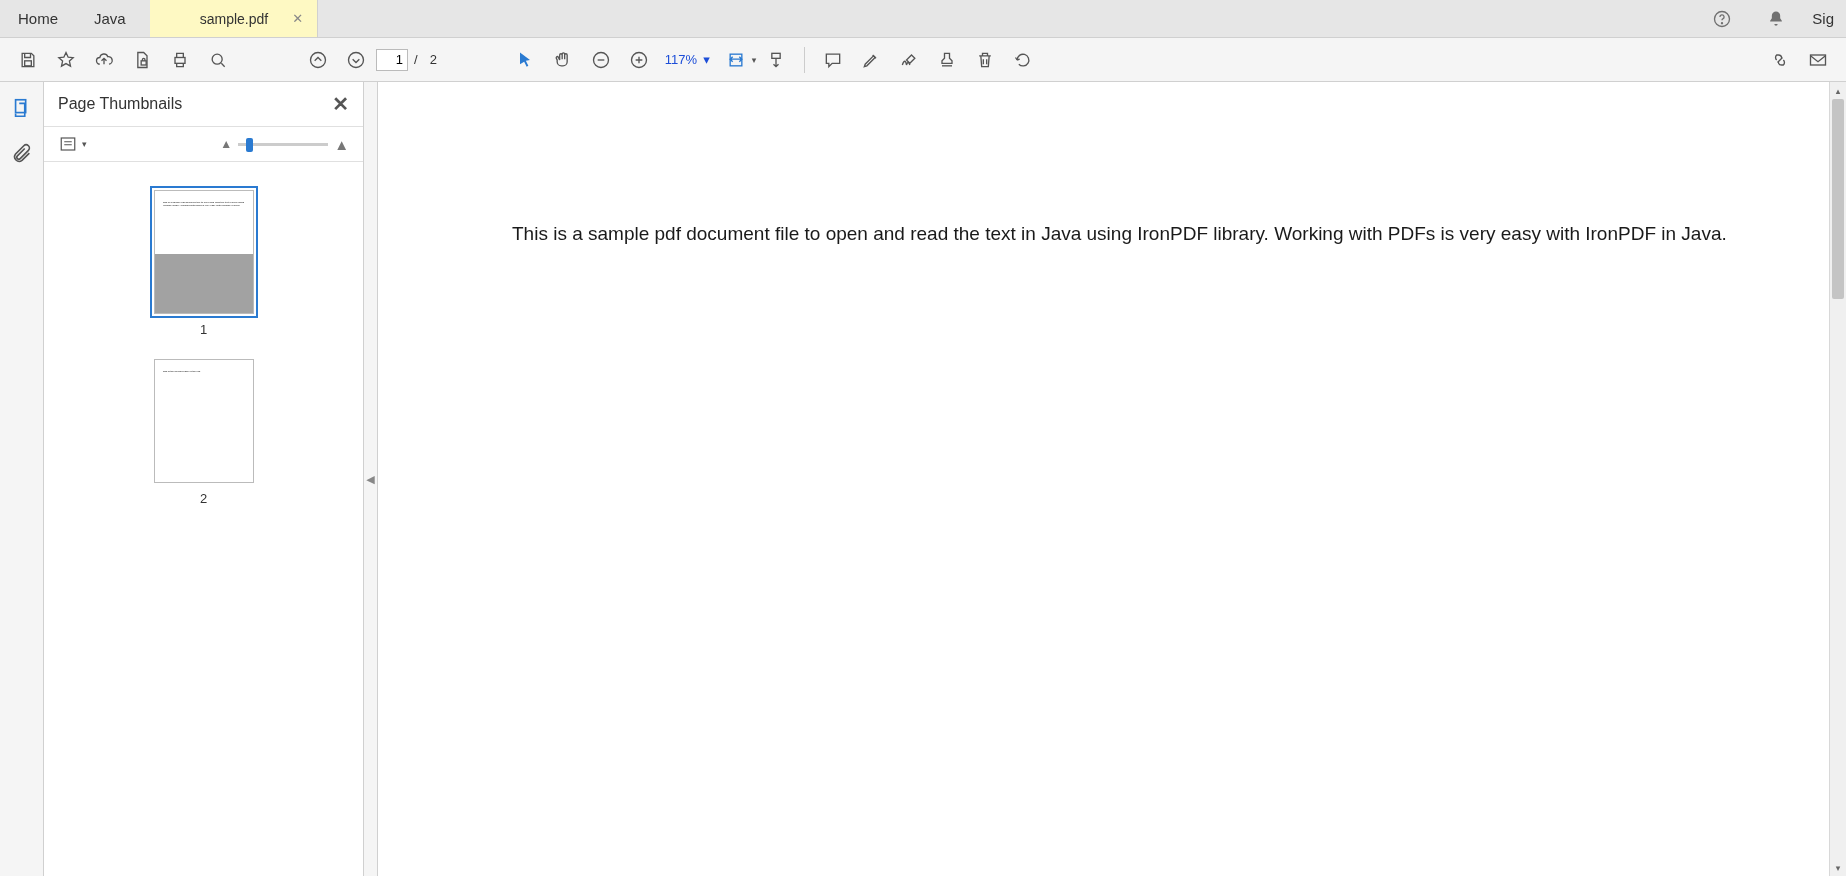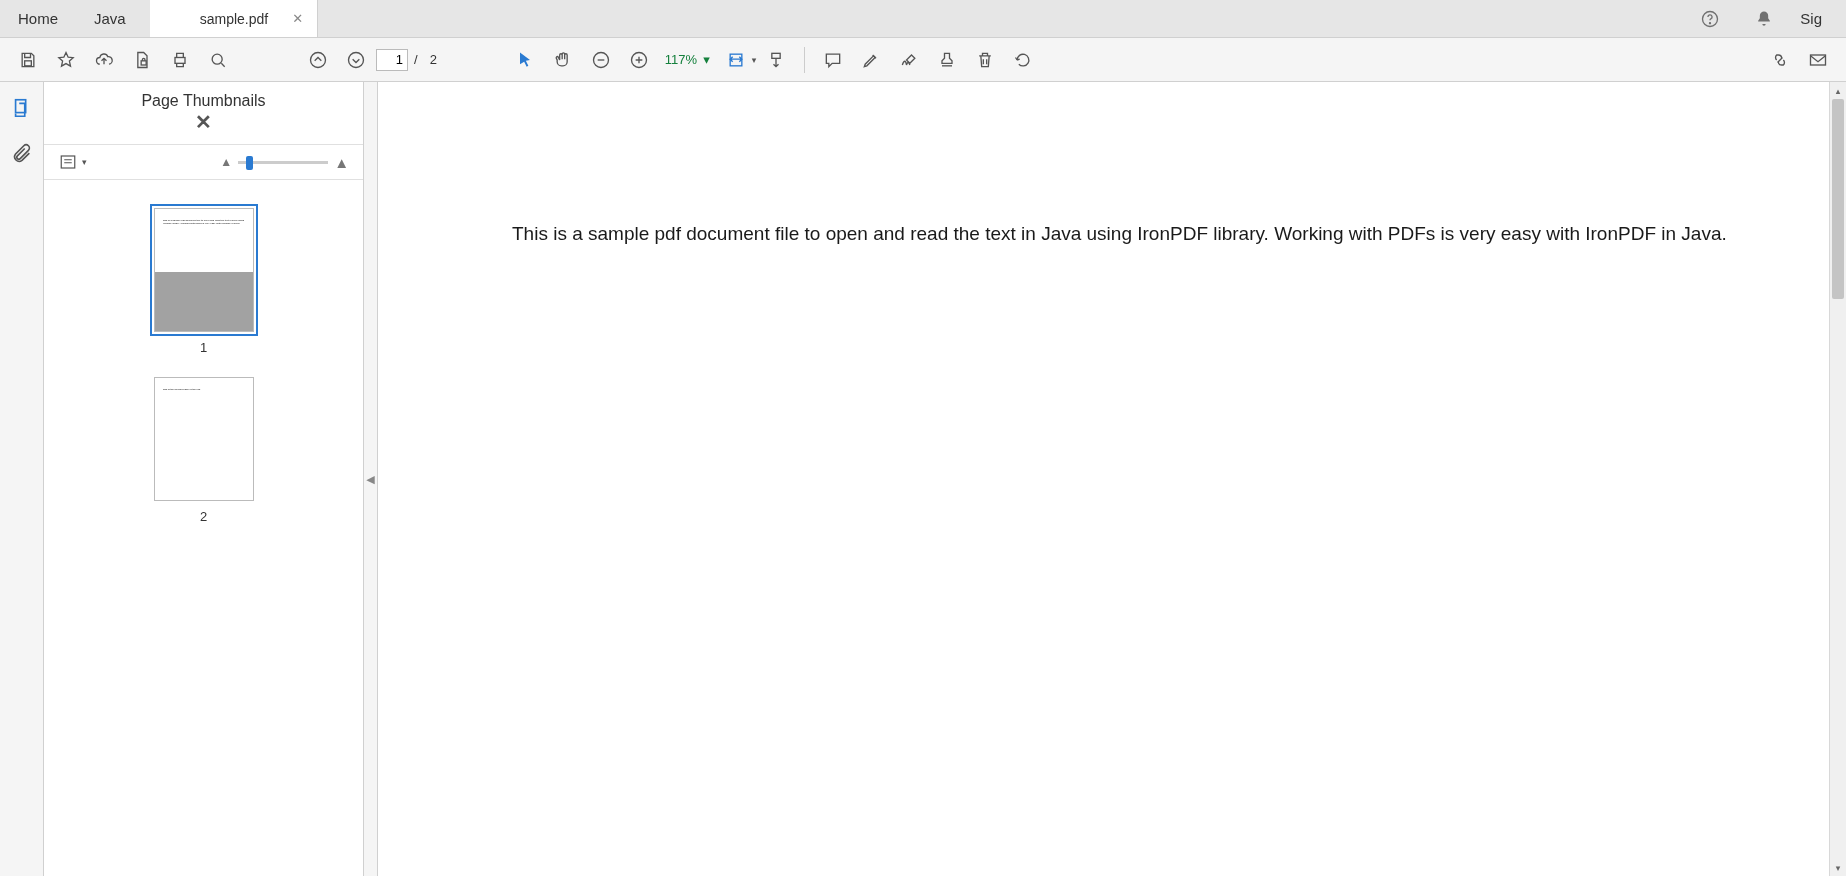--- a/index.html
+++ b/index.html
@@ -1,37 +1,37 @@
 <!DOCTYPE html>
 <html><head>
 <meta charset="utf-8">
 <style>
 * { box-sizing: border-box; margin: 0; padding: 0; font-family: "Segoe UI", Arial, sans-serif; }
 html, body { width: 1846px; height: 876px; overflow: hidden; background: #fff; }
 .tabbar { display: flex; align-items: center; height: 38px; background: #e6e6e6; border-bottom: 1px solid #d0d0d0; }
 .tab-home, .tab-tools { padding: 12px 18px; height: 100%; display: flex; align-items: center; font-size: 15px; color: #333; cursor: pointer; }
-.tab-file { display: flex; align-items: center; height: 100%; background: #ffffff; border-right: 1px solid #d0d0d0; padding: 0 14px 0 50px; font-size: 14px; color: #333; margin-left: 6px; }
+.tab-file { display: flex; align-items: center; height: 100%; background: #fef9c3; border-right: 1px solid #d0d0d0; padding: 0 14px 0 50px; font-size: 14px; color: #333; margin-left: 6px; }
 .tab-file .close { margin-left: 24px; font-size: 13px; color: #888; cursor: pointer; }
 .tabbar .spacer { flex: 1; }
-.tabbar .right-icons { display: flex; align-items: center; gap: 18px; padding-right: 24px; }
+.tabbar .right-icons { display: flex; align-items: center; gap: 18px; padding-right: 12px; }
 .toolbar { display: flex; align-items: center; height: 44px; background: #f5f5f5; border-bottom: 1px solid #d0d0d0; padding: 0 10px; gap: 2px; }
 .tb-btn { width: 36px; height: 36px; display: flex; align-items: center; justify-content: center; cursor: pointer; color: #555; }
 .tb-btn svg { width: 20px; height: 20px; }
 .tb-sep { width: 1px; height: 26px; background: #ccc; margin: 0 8px; }
 .tb-gap { width: 60px; }
 .page-input { width: 32px; height: 22px; text-align: right; border: 1px solid #bbb; font-size: 13px; padding-right: 4px; }
 .page-total { font-size: 13px; color: #333; margin: 0 6px 0 4px; }
-.zoom-sel { display: flex; align-items: center; font-size: 13px; color: #15803d; padding: 0 6px; gap: 6px; }
+.zoom-sel { display: flex; align-items: center; font-size: 13px; color: #1d4ed8; padding: 0 6px; gap: 6px; }
 .toolbar .spacer { flex: 1; }
 .body-row { display: flex; height: calc(100% - 82px); }
 .left-rail { width: 44px; background: #f5f5f5; border-right: 1px solid #d0d0d0; display: flex; flex-direction: column; align-items: center; padding-top: 12px; gap: 18px; }
 .left-rail .rail-btn { width: 28px; height: 28px; display: flex; align-items: center; justify-content: center; cursor: pointer; color: #555; }
 .left-rail .rail-btn.active { color: #2a7ad1; }
 .thumb-panel { width: 320px; background: #fff; border-right: 1px solid #d0d0d0; display: flex; flex-direction: column; }
-.thumb-header { display: flex; align-items: center; justify-content: space-between; padding: 10px 14px; border-bottom: 1px solid #e0e0e0; flex-direction: column; }
+.thumb-header { display: flex; align-items: center; justify-content: space-between; padding: 10px 14px; border-bottom: 1px solid #e0e0e0; }
 .thumb-header .title { font-size: 16px; color: #333; }
 .thumb-header .close-btn { font-size: 20px; color: #555; cursor: pointer; font-weight: bold; }
 .thumb-toolbar { display: flex; align-items: center; justify-content: space-between; padding: 8px 14px; border-bottom: 1px solid #e0e0e0; }
 .thumb-toolbar .opts { display: flex; align-items: center; gap: 4px; color: #555; cursor: pointer; }
 .thumb-toolbar .slider-wrap { display: flex; align-items: center; gap: 6px; color: #777; }
 .slider-track { width: 90px; height: 3px; background: #ccc; position: relative; }
 .slider-thumb { position: absolute; left: 8px; top: -5px; width: 7px; height: 14px; background: #2a7ad1; border-radius: 2px; }
 .thumb-list { flex: 1; overflow: auto; display: flex; flex-direction: column; align-items: center; padding-top: 28px; gap: 22px; }
 .thumb-item { display: flex; flex-direction: column; align-items: center; gap: 8px; }
 .thumb-box { width: 100px; height: 124px; background: #fff; border: 1px solid #bbb; position: relative; }

